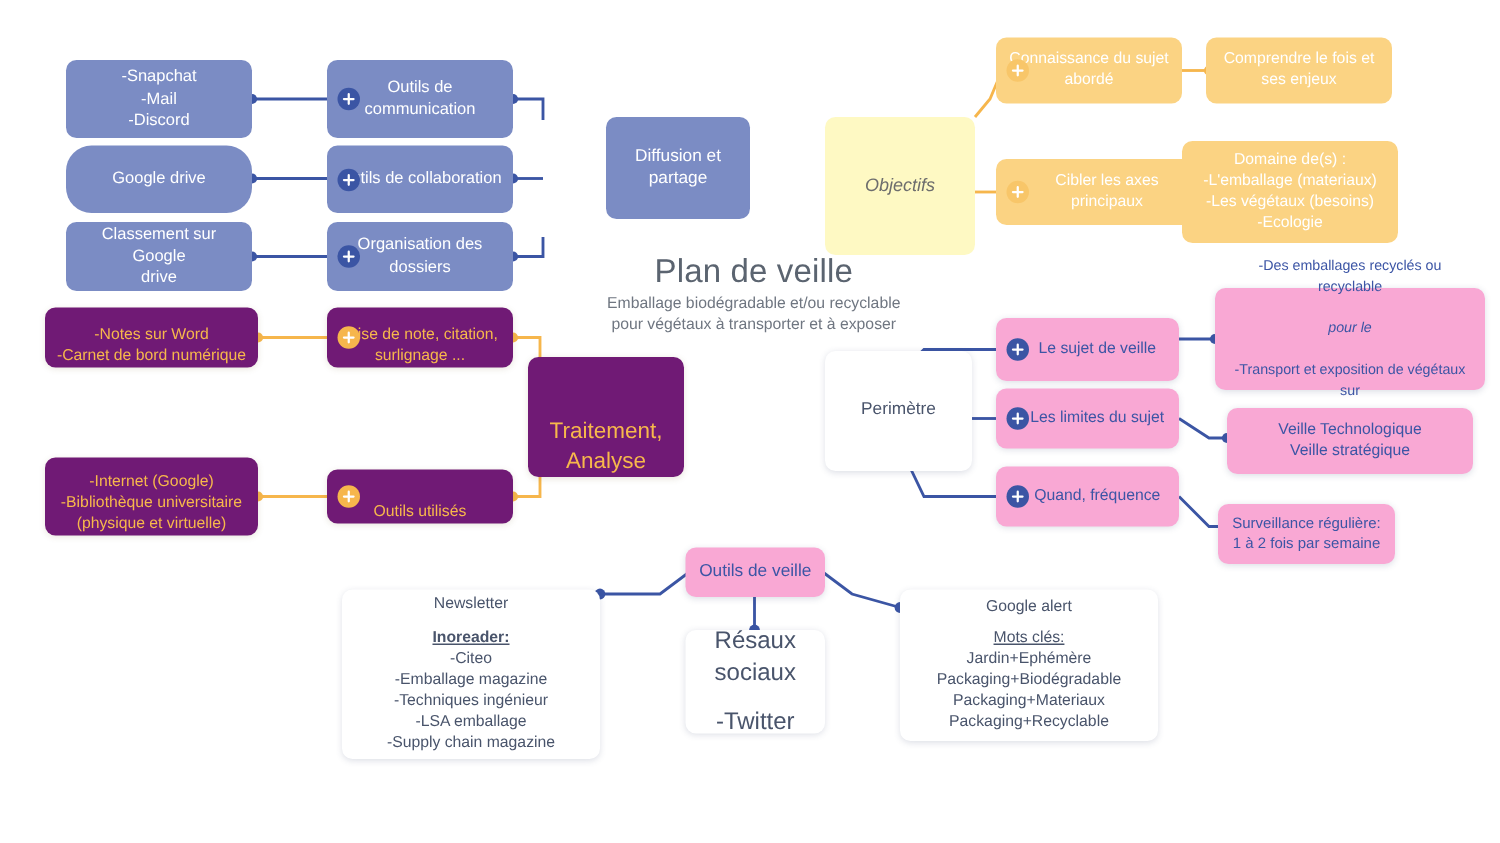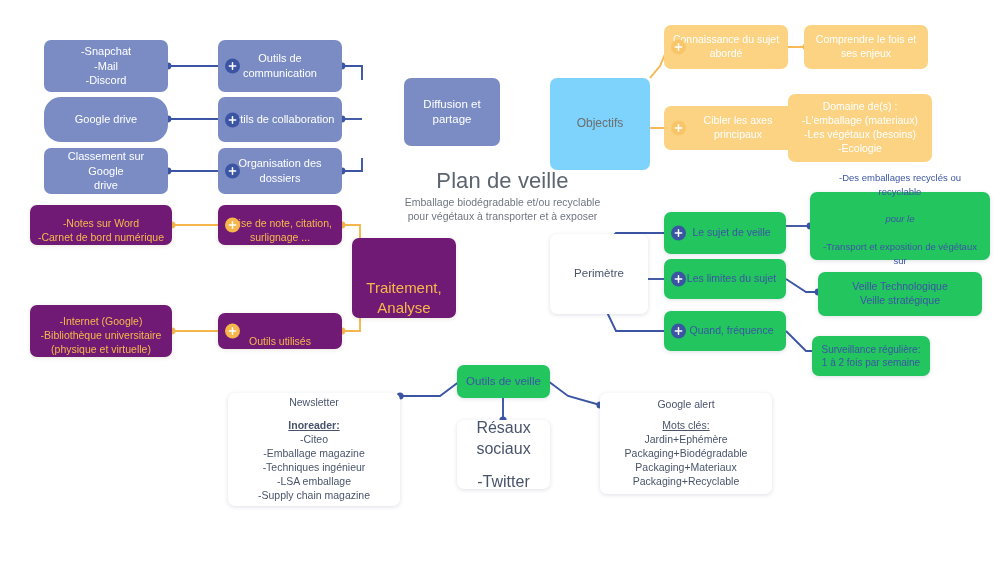--- a/index.html
+++ b/index.html
@@ -14,24 +14,24 @@
     position:absolute;box-sizing:border-box;
     display:flex;align-items:center;justify-content:center;
     text-align:center;border-radius:7px;
     line-height:1.32;z-index:2;
   }
   .node .txt{display:block;width:100%;padding:0 7px;box-sizing:border-box;white-space:pre-line;}
 
   
   .blue-fill{background:#7b8cc4;color:#ffffff;}
   .blue-white{background:#ffffff;color:#49546b;box-shadow:0 1px 4px rgba(60,70,110,.17);}
-  .blue-white-accent{background:#22c55e;color:#3c55a5;box-shadow:0 1px 4px rgba(60,70,110,.17);}
+  .blue-white-accent{background:#f9a8d4;color:#3c55a5;box-shadow:0 1px 4px rgba(60,70,110,.17);}
   
   .or-fill{background:#fbd383;color:#ffffff;}
-  .or-fill-dark{background:#7dd3fc;color:#6d6d6d;}
+  .or-fill-dark{background:#fef9c3;color:#6d6d6d;font-style:italic;}
   .or-white{background:#701a75;color:#f7b84b;box-shadow:0 1px 4px rgba(120,100,50,.16);align-items:flex-end;}
 
   
   .plus{
     position:absolute;left:7px;top:50%;transform:translateY(-50%);
     width:15px;height:15px;border-radius:50%;
     display:flex;align-items:center;justify-content:center;
     font-size:11px;line-height:1;font-weight:700;z-index:3;
   }
   .plus.blue{background:#3b55a4;color:#ffffff;}

